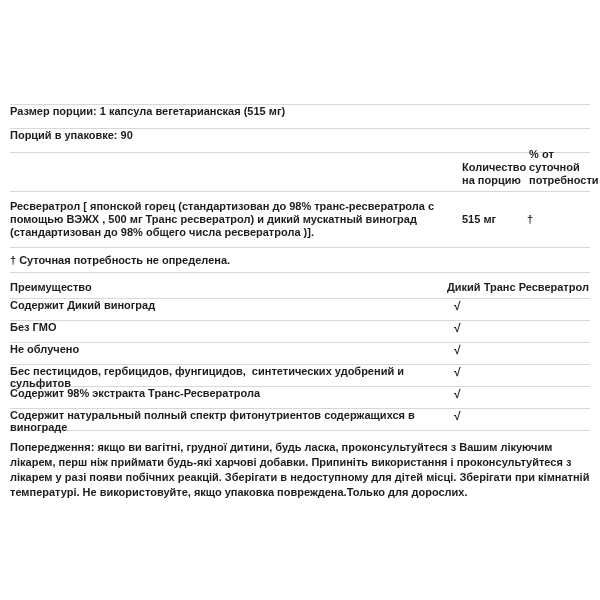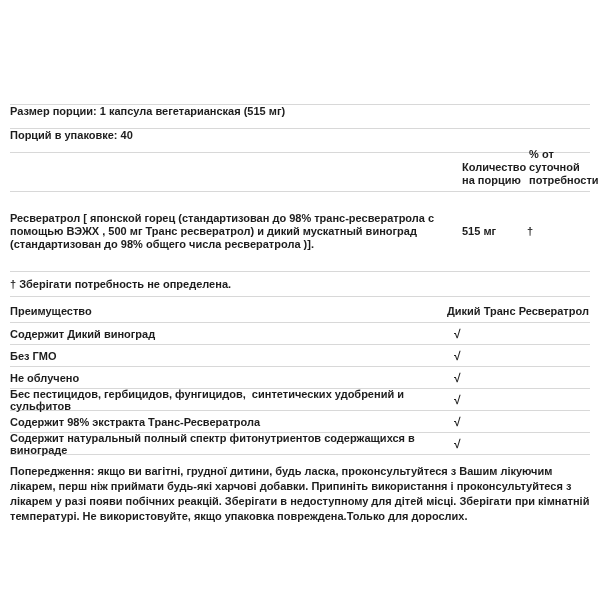--- a/index.html
+++ b/index.html
@@ -32,38 +32,37 @@
     padding-bottom: 4px;
   }
   .name-col { flex: 0 0 452px; box-sizing: border-box; padding-right: 10px; white-space: pre-wrap; }
   .amount-col { flex: 0 0 62px; box-sizing: border-box; line-height: 13px; }
   .dv-col { flex: 0 0 66px; box-sizing: border-box; padding-left: 3px; line-height: 13px; }
   .ingredient-row {
     display: flex;
     align-items: center;
     box-sizing: border-box;
     min-height: 48px;
-    padding: 20px 0;
+    padding: 8px 0;
   }
   .ingredient-row .name-col { line-height: 13px; }
   .footnote-row {
     height: 24px;
     display: flex;
     align-items: center;
   }
   .benefits-header {
     display: flex;
     box-sizing: border-box;
     padding: 8px 0 5px 0;
   }
   .benefit-col { flex: 0 0 437px; box-sizing: border-box; padding-right: 10px; white-space: pre-wrap; }
   .product-col { flex: 0 0 143px; box-sizing: border-box; white-space: nowrap; }
   .benefit-row {
     display: flex;
-    align-items: center;
     height: 21px;
   }
   .check-cell { flex: 0 0 143px; box-sizing: border-box; padding-left: 7px; font-size: 12px; }
   .directions {
     margin: 15px 0 0 0;
     line-height: 14px;
     white-space: pre-wrap;
   }
   .warnings {
     margin: 9px 0 8px 0;
@@ -73,37 +72,37 @@
 </style>
 </head>
 <body>
 
 <div class="panel">
 
   <div class="serving-row row-line">
     <span>Размер порции: 1 капсула вегетарианская (515 мг)</span>
   </div>
   <div class="serving-row row-line">
-    <span>Порций в упаковке: 40</span>
+    <span>Порций в упаковке: 90</span>
   </div>
 
   <div class="facts-header row-line">
     <div class="name-col"></div>
     <div class="amount-col">Количество на порцию</div>
     <div class="dv-col">% от суточной потребности</div>
   </div>
 
   <div class="ingredient-row row-line">
     <div class="name-col">Ресвератрол [ японской горец (стандартизован до 98% транс-ресвератрола с помощью ВЭЖХ , 500 мг Транс ресвератрол) и дикий мускатный виноград (стандартизован до 98% общего числа ресвератрола )].</div>
     <div class="amount-col">515 мг</div>
     <div class="dv-col">†</div>
   </div>
 
   <div class="footnote-row row-line">
-    <span>† Зберігати потребность не определена.</span>
+    <span>† Суточная потребность не определена.</span>
   </div>
 
   <div class="benefits-header row-line">
     <div class="benefit-col">Преимущество</div>
     <div class="product-col">Дикий Транс Ресвератрол</div>
   </div>
 
   <div class="benefit-row row-line">
     <div class="benefit-col">Содержит Дикий виноград</div>
     <div class="check-cell">√</div>

